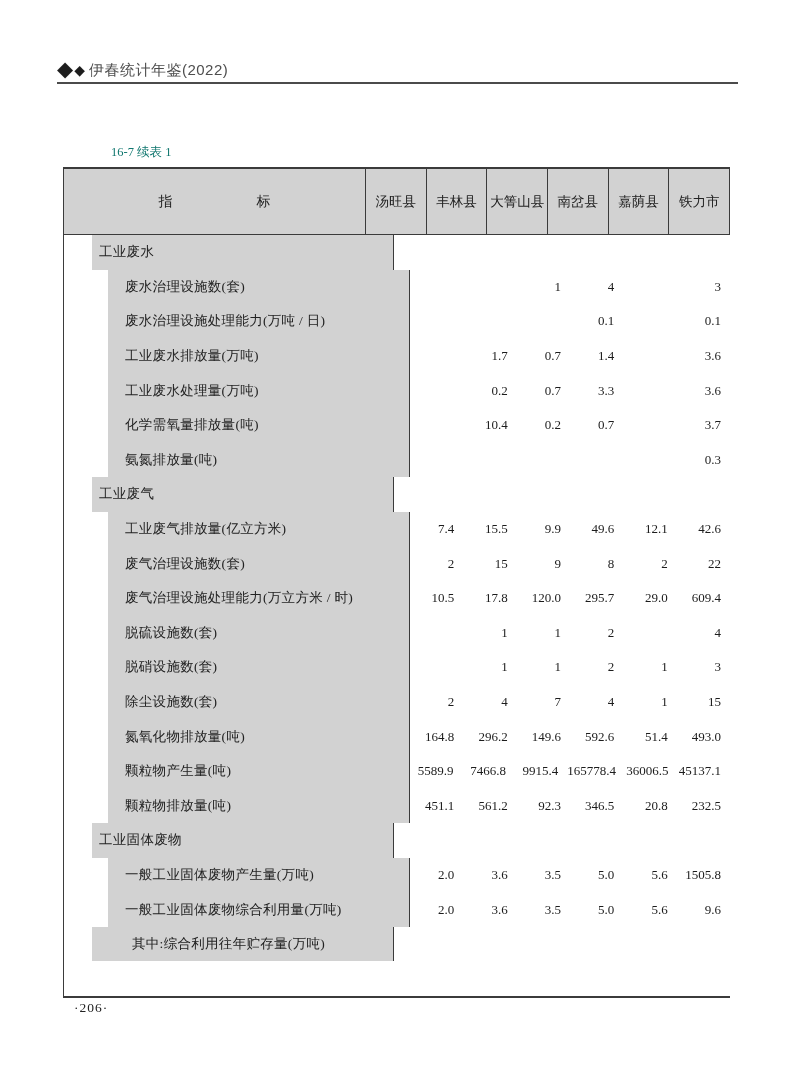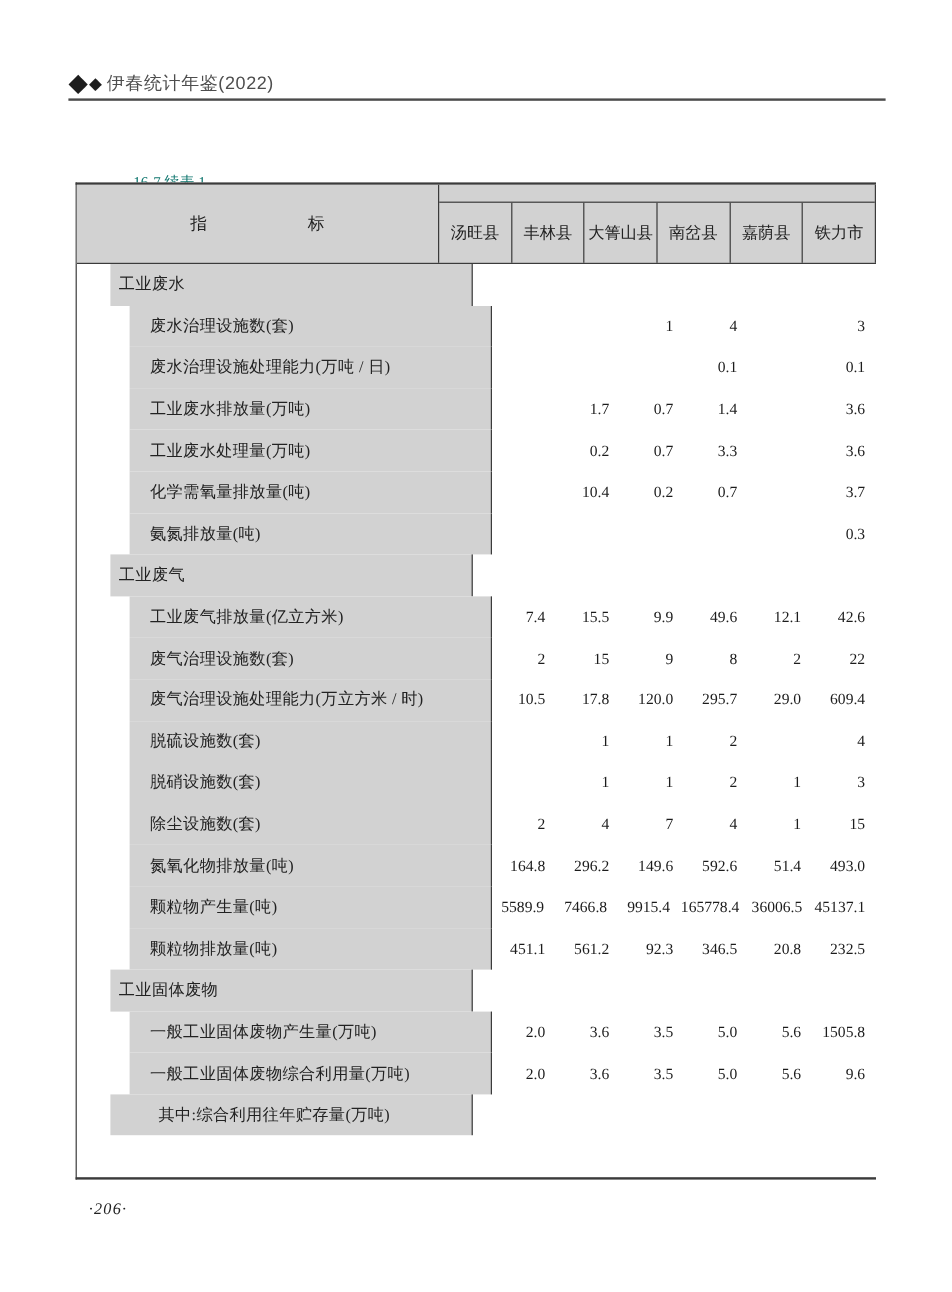--- a/index.html
+++ b/index.html
@@ -31,40 +31,40 @@
   }
 
   
   .caption {
     position: absolute; left: 63px; top: 144px;
     font-size: 12.5px; color: #0f766e; margin-left: 48px;
   }
 
   
   .stat-table {
-    position: absolute; left: 63px; top: 152px; width: 667px;
+    position: absolute; left: 63px; top: 167px; width: 667px;
     border-top: 2px solid var(--border);
     border-bottom: 2.5px solid var(--border);
     border-left: 1px solid var(--border);
     box-sizing: border-box;
     background: #fff;
   }
   .thead {
     display: flex; height: 66px;
     border-bottom: 1px solid var(--border);
     background: var(--gray);
     box-sizing: border-box;
   }
   .th-label {
     width: 302px; box-sizing: border-box;
     border-right: 1.5px solid var(--border);
     display: flex; align-items: center; justify-content: center;
     font-size: 14px; color: #222;
   }
-  .th-right { flex: 1; display: flex; flex-direction: column;
+  .th-right { flex: 1; display: flex; 
     border-right: 1px solid var(--border); box-sizing: border-box; }
   .th-strip { height: 15px; border-bottom: 1px solid var(--border);
     box-sizing: border-box; }
   .th-counties { flex: 1; display: flex; }
   .county-cell {
     flex: 1; display: flex; align-items: center; justify-content: center;
     font-size: 13.5px; color: #222;
     border-right: 1px solid var(--border); box-sizing: border-box;
   }
   .county-cell:last-child { border-right: none; }
@@ -86,21 +86,21 @@
   .tvals { flex: 1; display: flex; }
   .tcell {
     flex: 1; display: flex; align-items: center; justify-content: flex-end;
     padding-right: 9px; box-sizing: border-box;
     font-size: 13px; color: #1c1c1c;
   }
 
   
   .page-number {
     position: absolute; left: 74px; top: 1000px;
-    font-size: 13.5px; color: #222; letter-spacing: 1px; font-style: italic;
+    font-size: 13.5px; color: #222; letter-spacing: 1px;
   }
 </style>
 </head>
 <body>
 
 <div class="page">
 
   <div class="doc-header">
     <span class="diamond-lg">◆</span>
     <span class="diamond-sm">◆</span>

